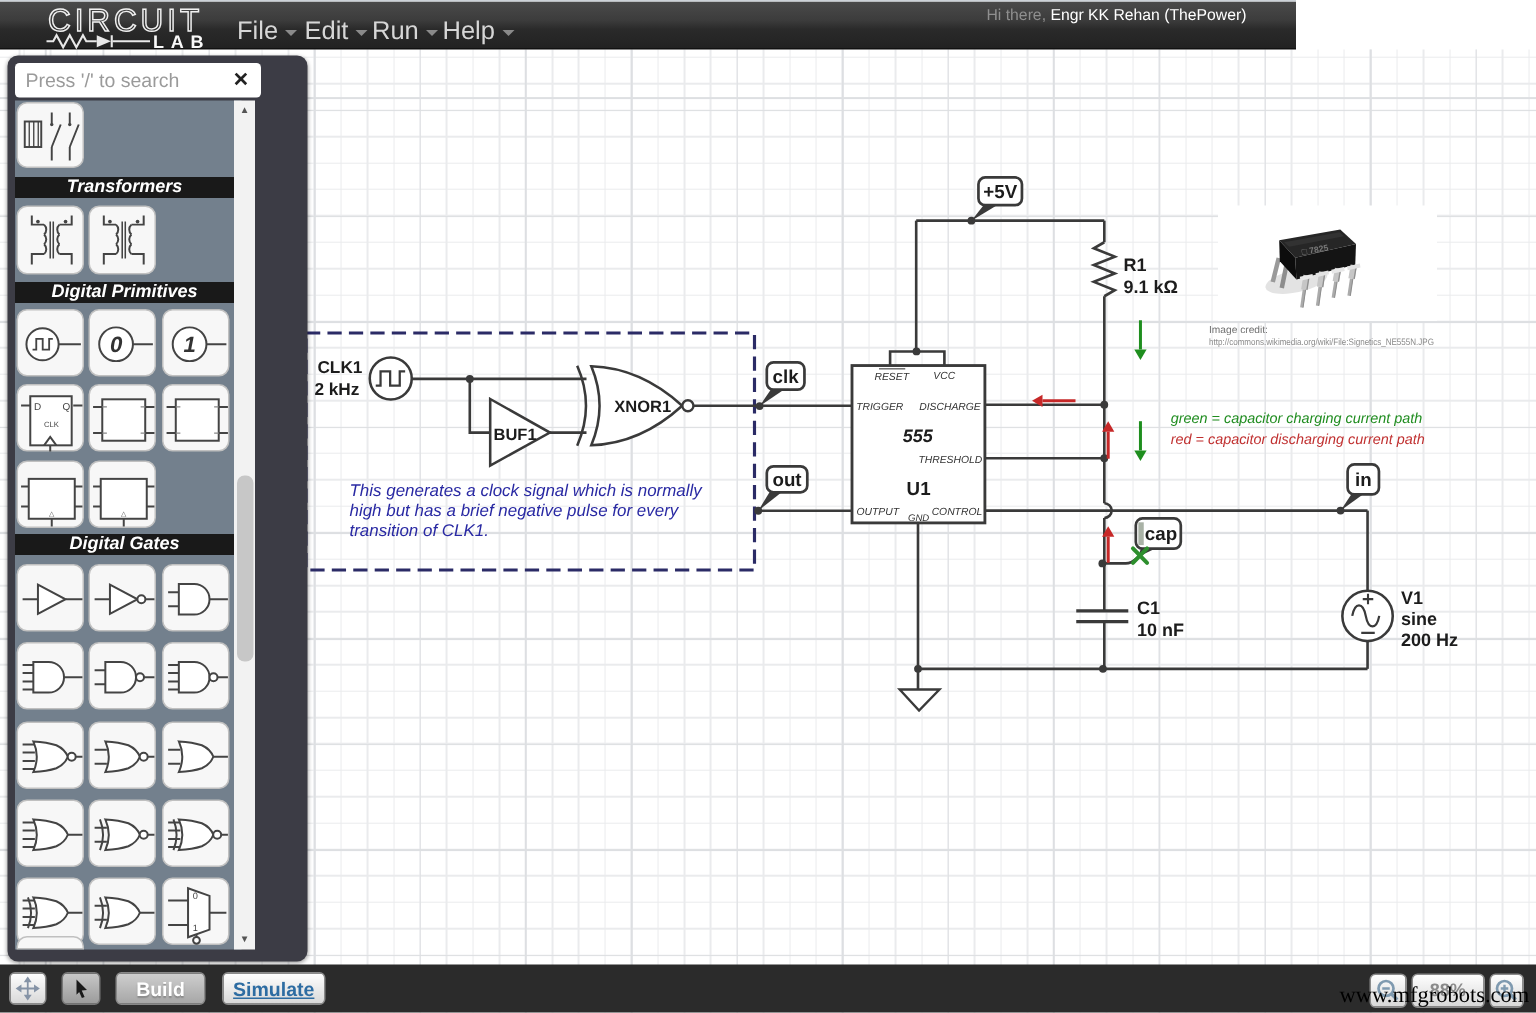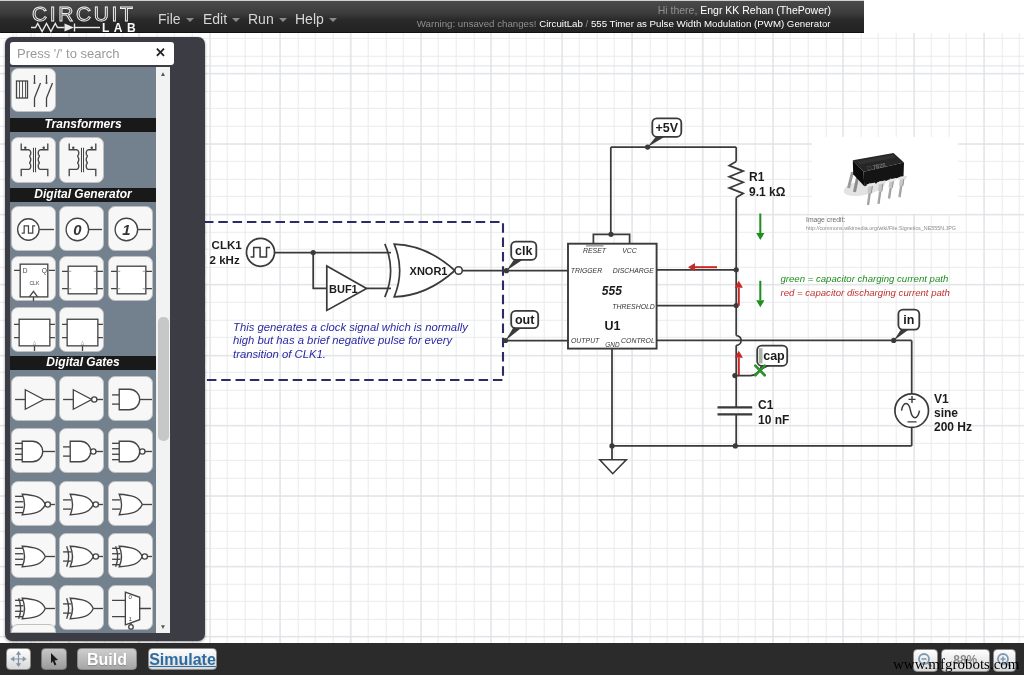--- a/index.html
+++ b/index.html
@@ -7,38 +7,38 @@
  background-image:
   repeating-linear-gradient(to right, #dddfe2 0 1px, transparent 1px 70.4px),
   repeating-linear-gradient(to bottom, #dddfe2 0 1px, transparent 1px 70.4px),
   repeating-linear-gradient(to right, #eaebed 0 1px, transparent 1px 17.6px),
   repeating-linear-gradient(to bottom, #eaebed 0 1px, transparent 1px 17.6px);
  background-position: 68.5px 0, 0 40.4px, 15.7px 0, 0 4.8px; }
 #circuit { position:absolute; left:0; top:0; }
 #topbar { position:absolute; left:0; top:0; width:864px; height:33px;
  background:linear-gradient(#4a4a4a 0%, #3c3c3c 40%, #2a2a2a 60%, #222 100%);
  border-top:1px solid #ccd2d8; border-bottom:1px solid #111; }
-.menu { position:absolute; top:10px; font-size:14px; color:#d6d6d6; }
+.menu { position:absolute; top:10px; font-size:17px; color:#d6d6d6; }
 .car { display:inline-block; margin-left:5px; width:0; height:0; border-left:4px solid transparent; border-right:4px solid transparent; border-top:4px solid #8a8a8a; vertical-align:middle; }
 #hline1 { position:absolute; top:3px; right:33px; font-size:10.5px; color:#fff; }
 #hline2 { position:absolute; top:17px; right:33.5px; font-size:9.7px; color:#fff; }
 .gr { color:#8f8f8f; }
 #sidebar { position:absolute; left:5px; top:37px; width:200px; height:604px; background:#3c3c45; border-radius:7px; box-shadow:0 1px 3px rgba(0,0,0,.4); }
 #search { position:absolute; left:5px; top:5px; width:164px; height:23px; background:#fff; border-radius:3px; }
 #search .ph { position:absolute; left:7px; top:4px; font-size:13px; color:#9a9a9a; }
 #search .x { position:absolute; right:8px; top:3px; font-size:13px; color:#222; font-weight:bold; }
 #palette { position:absolute; left:5px; top:30px; width:151px; height:566px; background:#73808d; overflow:hidden; }
 #sbar { position:absolute; left:151px; top:30px; width:14px; height:566px; background:#f2f2f2; }
 #sbar .thumb { position:absolute; left:1.5px; top:250px; width:11px; height:124px; background:#c7c7c7; border-radius:5px; }
 #sbar .arr { position:absolute; left:0; width:14px; text-align:center; font-size:6.5px; color:#555; font-weight:bold; }
 .tile { position:absolute; background:#f7f7f7; border:1px solid #c0c0c0; border-radius:7px; margin-left:-5px; margin-top:-37px; }
 .shead { position:absolute; left:5px; width:146px; height:14px; background:#191919; color:#fff; font-size:12px; font-weight:bold; font-style:italic; text-align:center; line-height:13px; margin-top:-37px; }
 #bottombar { position:absolute; left:0; top:643px; width:1024px; height:32px; background:#2b2b2b; }
 .bbtn { position:absolute; top:4.5px; height:22.5px; border:1px solid #8a8a8a; border-radius:4px;
- background:linear-gradient(#fefefe, #d8d8d8); font-weight:bold; font-size:16px; text-align:center; }
+ background:linear-gradient(#fefefe, #d8d8d8); font-weight:bold; font-size:13px; text-align:center; }
 #wmark { position:absolute; left:893px; top:656px; width:124px; font-family:"Liberation Serif", serif; font-size:15px; color:#000; z-index:40;text-align:center; }
 #logo { position:absolute; left:30px; top:1px; width:130px; height:32px; }
 svg text { font-family:"Liberation Sans", sans-serif; }
 </style></head>
 <body>
 <div id="canvas"></div>
 <svg id="circuit" width="1024" height="675" viewBox="0 0 1024 675" xmlns="http://www.w3.org/2000/svg" font-family="Liberation Sans, sans-serif">
 <g>
 <rect x="812" y="137" width="146" height="77" fill="#ffffff"></rect>
 <ellipse cx="864" cy="187" rx="21" ry="7.5" fill="#d4d4d4" opacity="0.65" transform="rotate(-12 866 186)"></ellipse>
@@ -182,30 +182,29 @@
    <path d="M45 25.5 h25"></path>
   </g>
   <polygon points="34.5,21.5 34.5,29.5 44,25.5" fill="#e8e8e8"></polygon>
   <text x="72" y="30" font-size="12" fill="#fafafa" style="font-weight:bold;letter-spacing:4.5px" font-family="Liberation Sans, sans-serif">LAB</text>
  </svg>
  <div class="menu" style="left:158px;">File<span class="car"></span></div>
  <div class="menu" style="left:203px;">Edit<span class="car"></span></div>
  <div class="menu" style="left:248px;">Run<span class="car"></span></div>
  <div class="menu" style="left:295px;">Help<span class="car"></span></div>
  <div id="hline1"><span class="gr">Hi there,&nbsp;</span>Engr KK Rehan (ThePower)</div>
- <div id="hline2"><span class="gr">Warning: unsaved changes!&nbsp;</span>CircuitLab<span class="gr"> / </span>555 Timer as Pulse Width Modulation (PWM) Generator</div>
 </div>
 <div id="sidebar">
  <div id="search">
       <span class="ph">Press '/' to search</span>
       <span class="x">✕</span>
     </div>
  <div id="palette"></div>
  <div class="shead" style="top:117.5px;">Transformers</div>
-    <div class="shead" style="top:187.5px;">Digital Generator</div>
+    <div class="shead" style="top:187.5px;">Digital Primitives</div>
     <div class="shead" style="top:355.5px;font-style:italic;">Digital Gates</div>
  <div class="tile" style="left:10.5px;top:68px;width:45px;height:44px;"><svg width="45" height="44" viewBox="0 0 44 44" preserveAspectRatio="xMidYMid meet">
         <rect x="4" y="12" width="11" height="17" stroke="#444" stroke-width="1.3" fill="none"></rect>
         <path d="M7 12 V29 M10 12 V29 M13 12 V29" stroke="#444" stroke-width="0.9" fill="none"></path>
         <path d="M22 6 V13 M22 29 V38 M34 6 V13 M34 29 V38" stroke="#444" stroke-width="1.3" fill="none"></path>
         <path d="M22 29 L28 14 M34 29 L40 14" stroke="#444" stroke-width="1.3" fill="none"></path>
         <circle cx="22" cy="14" r="1.1" fill="#444"></circle>
         <circle cx="34" cy="14" r="1.1" fill="#444"></circle>
       </svg></div>
 <div class="tile" style="left:10.5px;top:136.5px;width:45px;height:46px;"><svg width="45" height="46" viewBox="0 0 44 44" preserveAspectRatio="xMidYMid meet">

